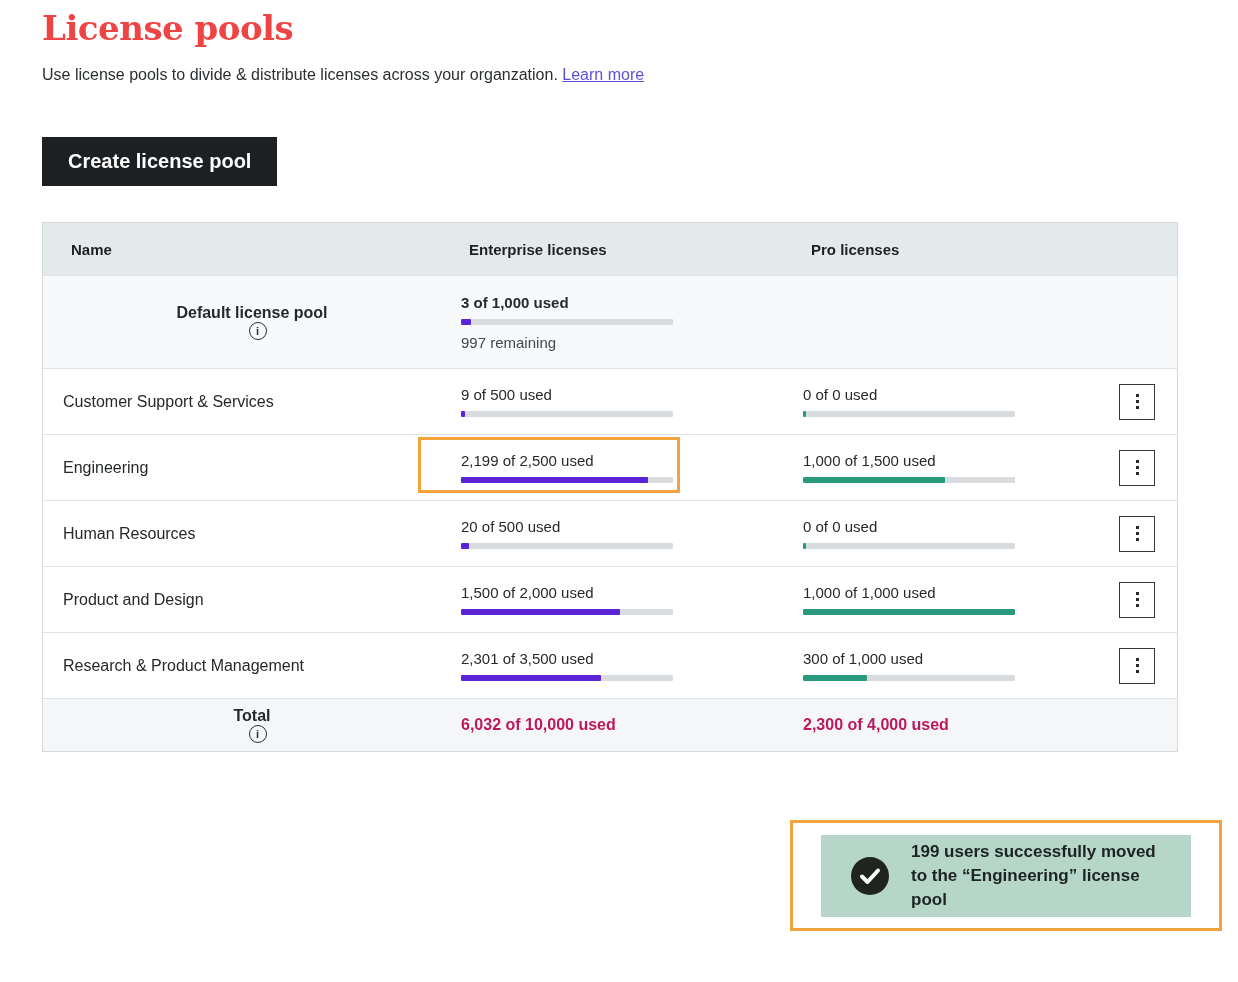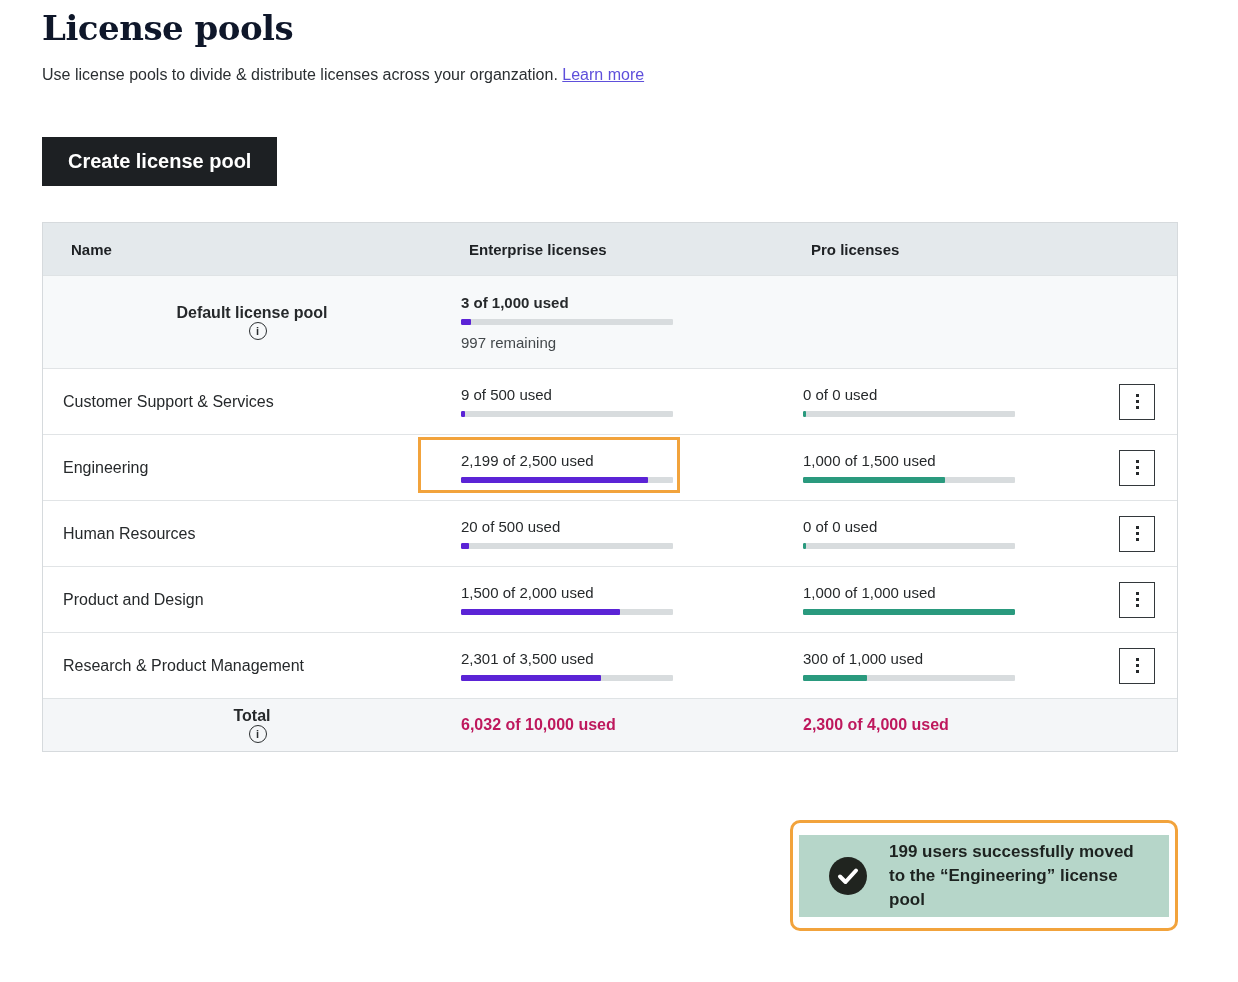--- a/index.html
+++ b/index.html
@@ -4,21 +4,21 @@
 <style>
   * { margin:0; padding:0; box-sizing:border-box; }
   html,body { background:#ffffff; }
   body { font-family:"Liberation Sans", sans-serif; color:#202325; }
   .page { position:relative; width:1238px; height:982px; background:#fff; overflow:hidden; }
 
   
   .page-title {
     position:absolute; left:42px; top:8px;
     font-family:"DejaVu Serif", serif; font-weight:700;
-    font-size:34px; letter-spacing:-0.5px; color:#0f172a;
+    font-size:34px; letter-spacing:-0.5px; color:#ef4444;
   }
   .page-subtitle {
     position:absolute; left:42px; top:66px;
     font-size:16px; color:#2b2f32;
   }
   .learn-more { color:#5e4fdb; text-decoration:underline; cursor:pointer; }
 
   .create-btn {
     position:absolute; left:42px; top:137px;
     height:49px; padding:0 26px;
@@ -72,22 +72,22 @@
   .kebab-btn {
     width:36px; height:36px; background:#fff;
     border:1px solid #33383b; cursor:pointer;
     display:flex; flex-direction:column; align-items:center; justify-content:center; gap:3px;
   }
   .kebab-btn i { display:block; width:3px; height:3px; background:#26292b; }
 
   
   .hl-box { position:absolute; border:3px solid #f2a33c; pointer-events:none; }
   .hl-engineering { left:418px; top:437px; width:262px; height:56px; }
-  .hl-toast { left:790px; top:820px; width:388px; height:111px;
-              display:flex; align-items:center; justify-content:center; pointer-events:auto;border-radius:10px; }
+  .hl-toast { left:790px; top:820px; width:432px; height:111px;
+              display:flex; align-items:center; justify-content:center; pointer-events:auto; }
 
   
   .toast {
     width:370px; height:82px; background:#b6d6c9;
     display:flex; align-items:center; padding:0 18px 0 30px; gap:22px;
   }
   .toast-check { flex:0 0 auto; width:38px; height:38px; }
   .toast-msg { font-size:17px; font-weight:700; color:#1d2320; line-height:24px; }
 </style>
 </head>

